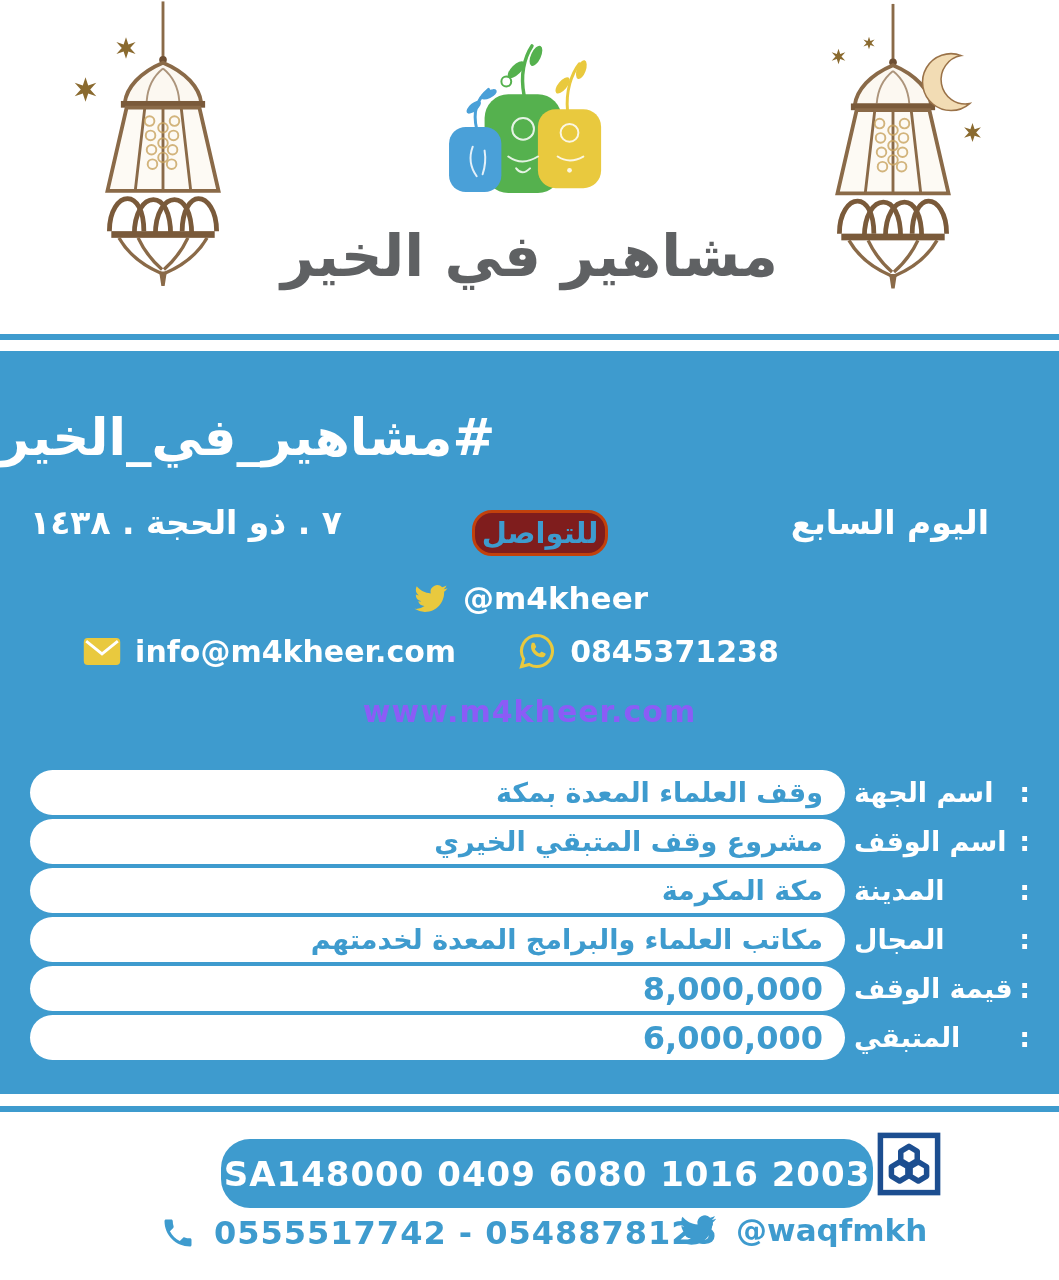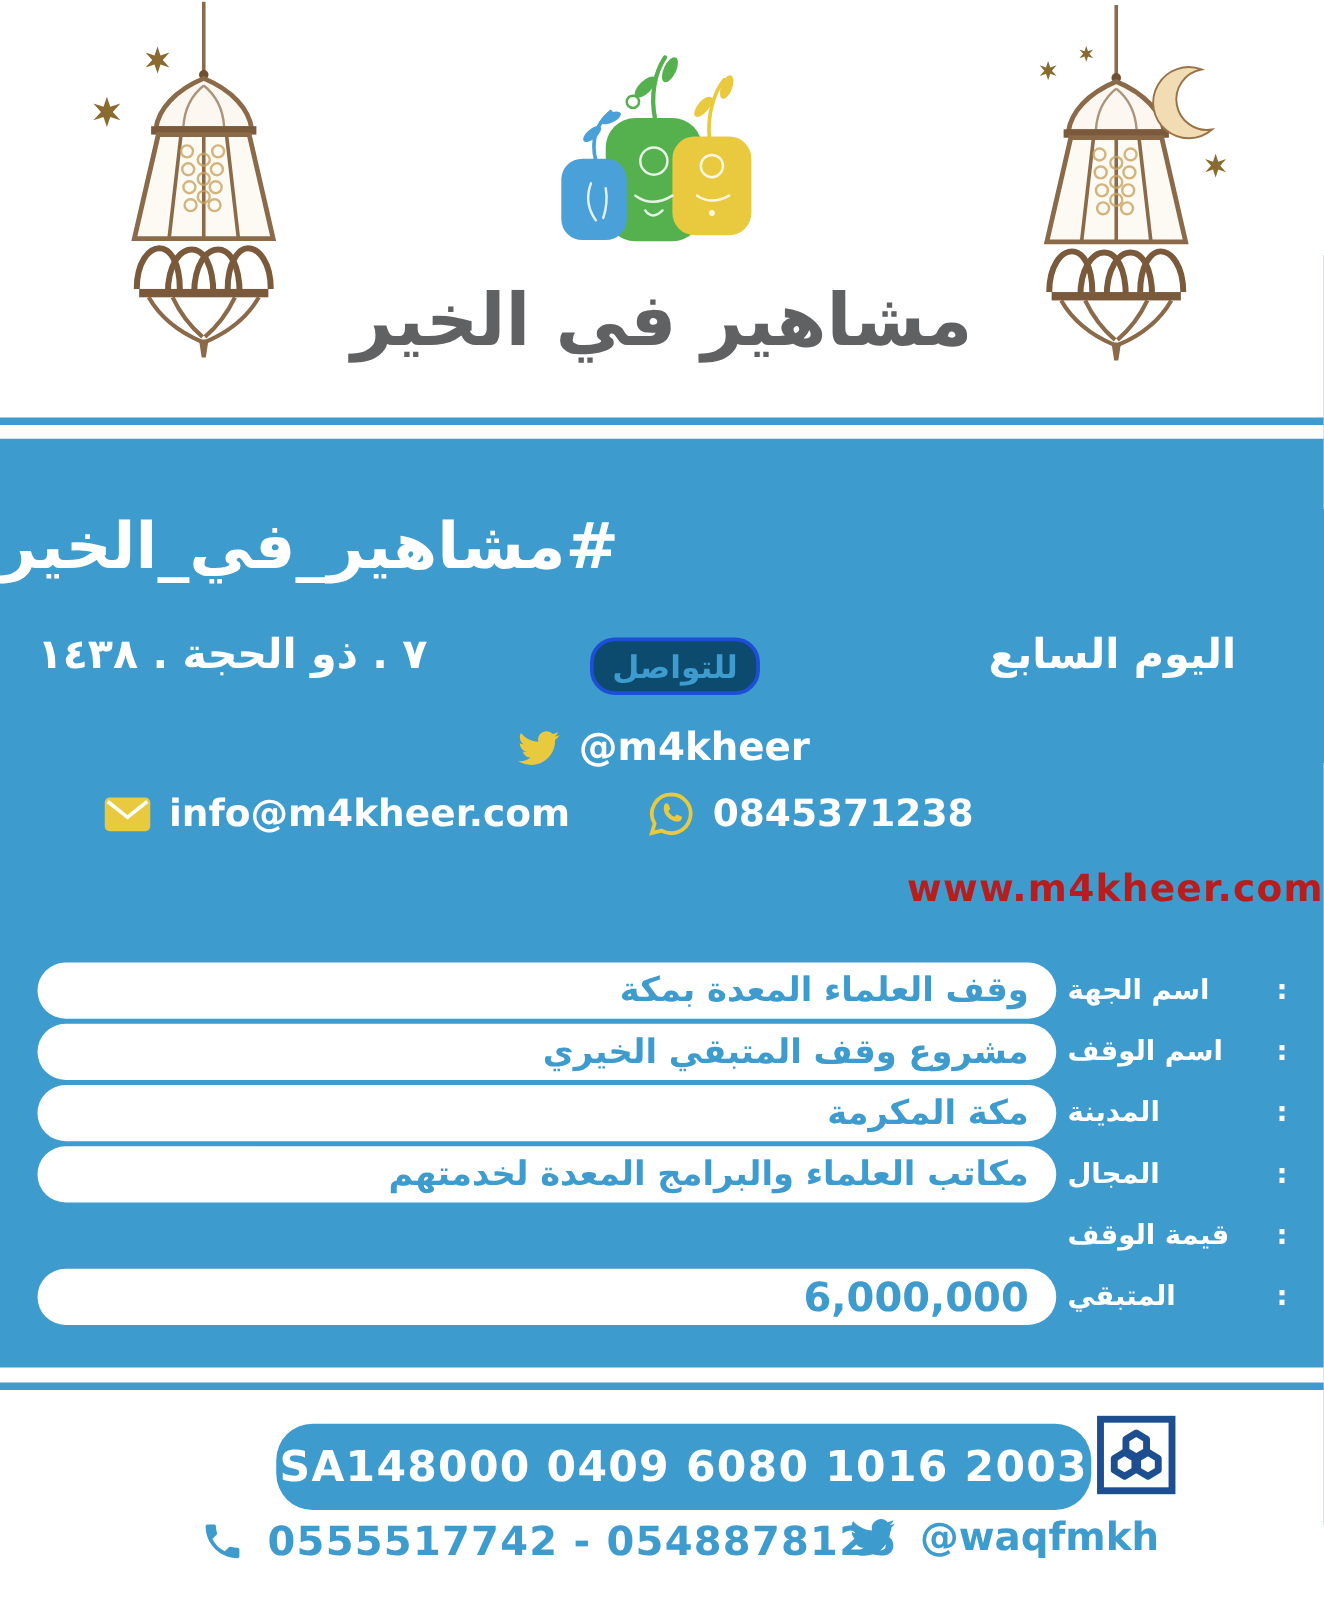--- a/index.html
+++ b/index.html
@@ -25,46 +25,46 @@
     font-size:51px;font-weight:bold;color:#ffffff;direction:rtl;
   }
   .day-label{
     top:503px;right:70px;font-size:33px;font-weight:bold;color:#fff;direction:rtl;
   }
   .date-label{
     top:503px;left:30px;font-size:33px;font-weight:bold;color:#fff;direction:rtl;
   }
   .contact-pill{
     top:510px;left:472px;width:136px;height:46px;
-    background:#0c4a6e;border:3px solid #1d4ed8;border-radius:20px;
+    background:#7f1d1d;border:3px solid #c2410c;border-radius:20px;
     display:flex;align-items:center;justify-content:center;
-    font-size:25px;font-weight:bold;color:#3E9BCE;direction:rtl;box-sizing:border-box;
+    font-size:29px;font-weight:bold;color:#3E9BCE;direction:rtl;box-sizing:border-box;
   }
   .tw-row{
     top:580px;left:0;width:1059px;display:flex;align-items:center;justify-content:center;gap:12px;
   }
   .tw-row .handle{font-size:31px;font-weight:bold;color:#ffffff;}
   .contact-row{
     top:632px;left:0;width:862px;display:flex;align-items:center;justify-content:center;gap:62px;
   }
   .contact-group{display:flex;align-items:center;gap:14px;}
   .contact-group .txt{font-size:30px;font-weight:bold;color:#ffffff;}
   .website{
-    top:694px;left:0;width:1059px;text-align:right;
-    font-size:30px;font-weight:bold;color:#b91c1c;letter-spacing:1px;
+    top:694px;left:0;width:1059px;text-align:center;
+    font-size:30px;font-weight:bold;color:#8b5cf6;letter-spacing:1px;
   }
   
   .form-row{
     left:30px;width:1000px;height:45px;
     display:flex;flex-direction:row-reverse;align-items:center;
   }
   .row-label{
     width:176px;margin-left:9px;display:flex;flex-direction:row-reverse;
     justify-content:space-between;align-items:center;
-    color:#ffffff;font-size:22px;font-weight:bold;direction:rtl;
+    color:#ffffff;font-size:27px;font-weight:bold;direction:rtl;
   }
   .row-pill{
     flex:1;height:45px;background:#ffffff;border-radius:23px;
     display:flex;align-items:center;justify-content:flex-end;
     padding:0 22px;box-sizing:border-box;
   }
   .row-value{font-size:27px;font-weight:bold;color:#3E9BCE;direction:rtl;white-space:nowrap;}
   .row-value.num{font-size:32px;direction:ltr;}
   
   .iban-pill{
@@ -279,20 +279,23 @@
     </div>
   <div class="row-pill">
       <span class="row-value">مكاتب العلماء والبرامج المعدة لخدمتهم</span>
     </div>
 </div>
 <div class="abs form-row" style="top:966px">
   <div class="row-label">
       <span>قيمة الوقف</span>
       <span>:</span>
     </div>
+  <div class="row-pill">
+      <span class="row-value num">8,000,000</span>
+    </div>
 </div>
 <div class="abs form-row" style="top:1015px">
   <div class="row-label">
       <span>المتبقي</span>
       <span>:</span>
     </div>
   <div class="row-pill">
       <span class="row-value num">6,000,000</span>
     </div>
 </div>

